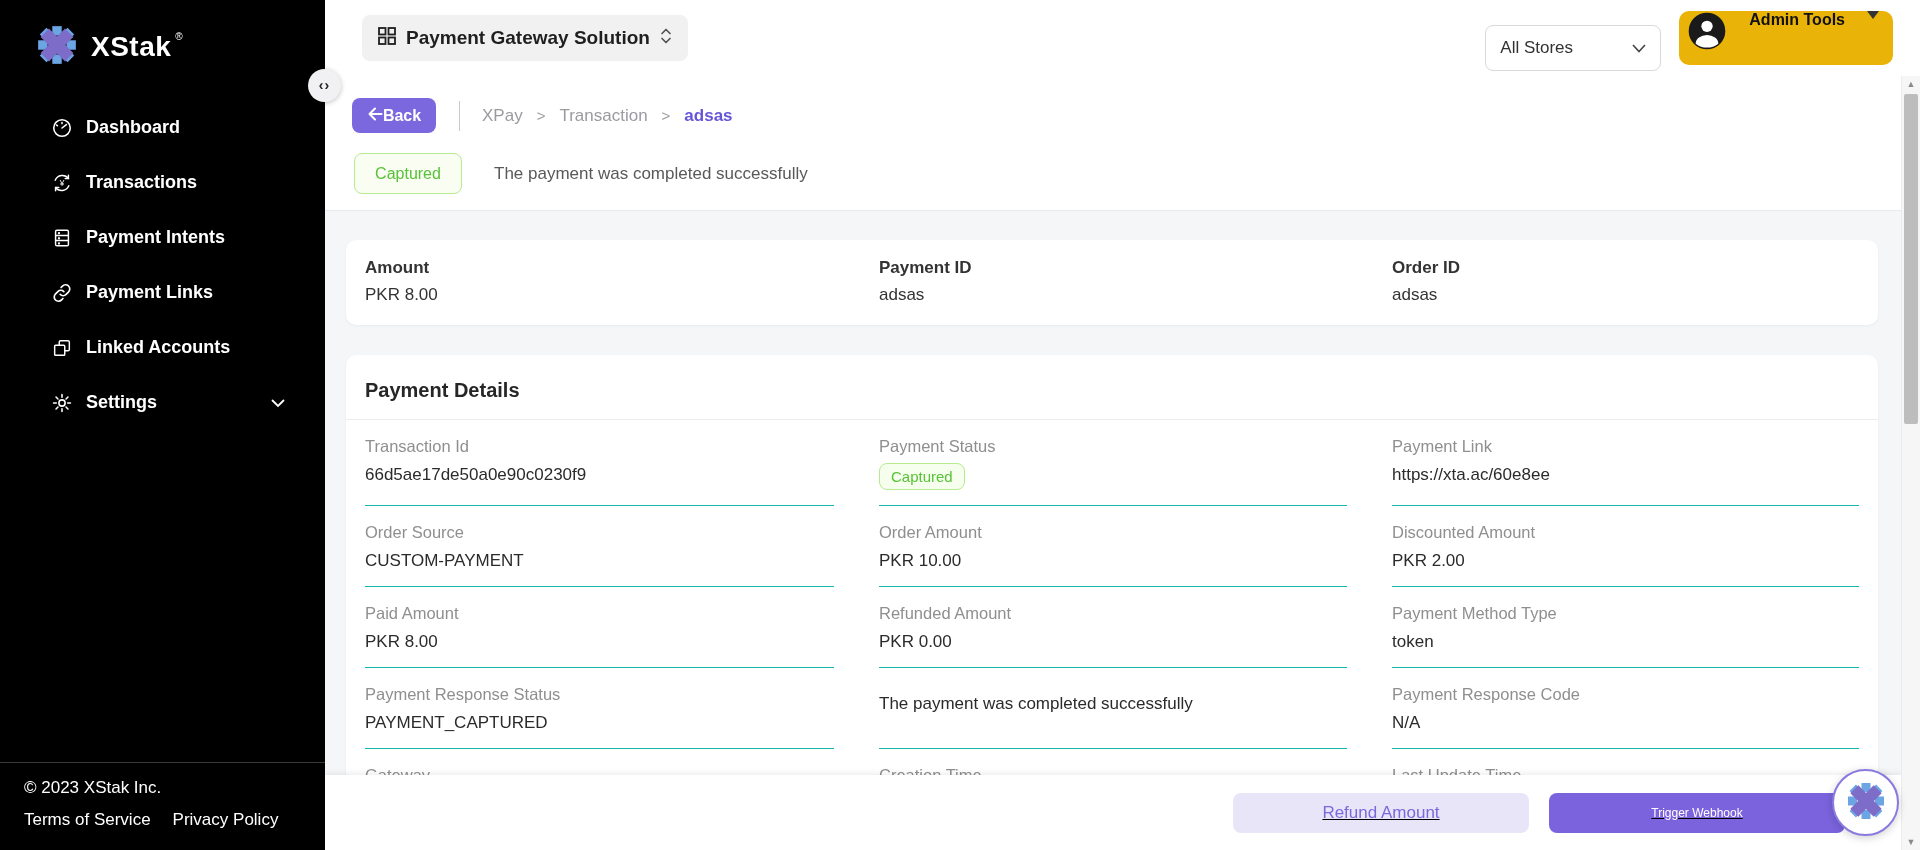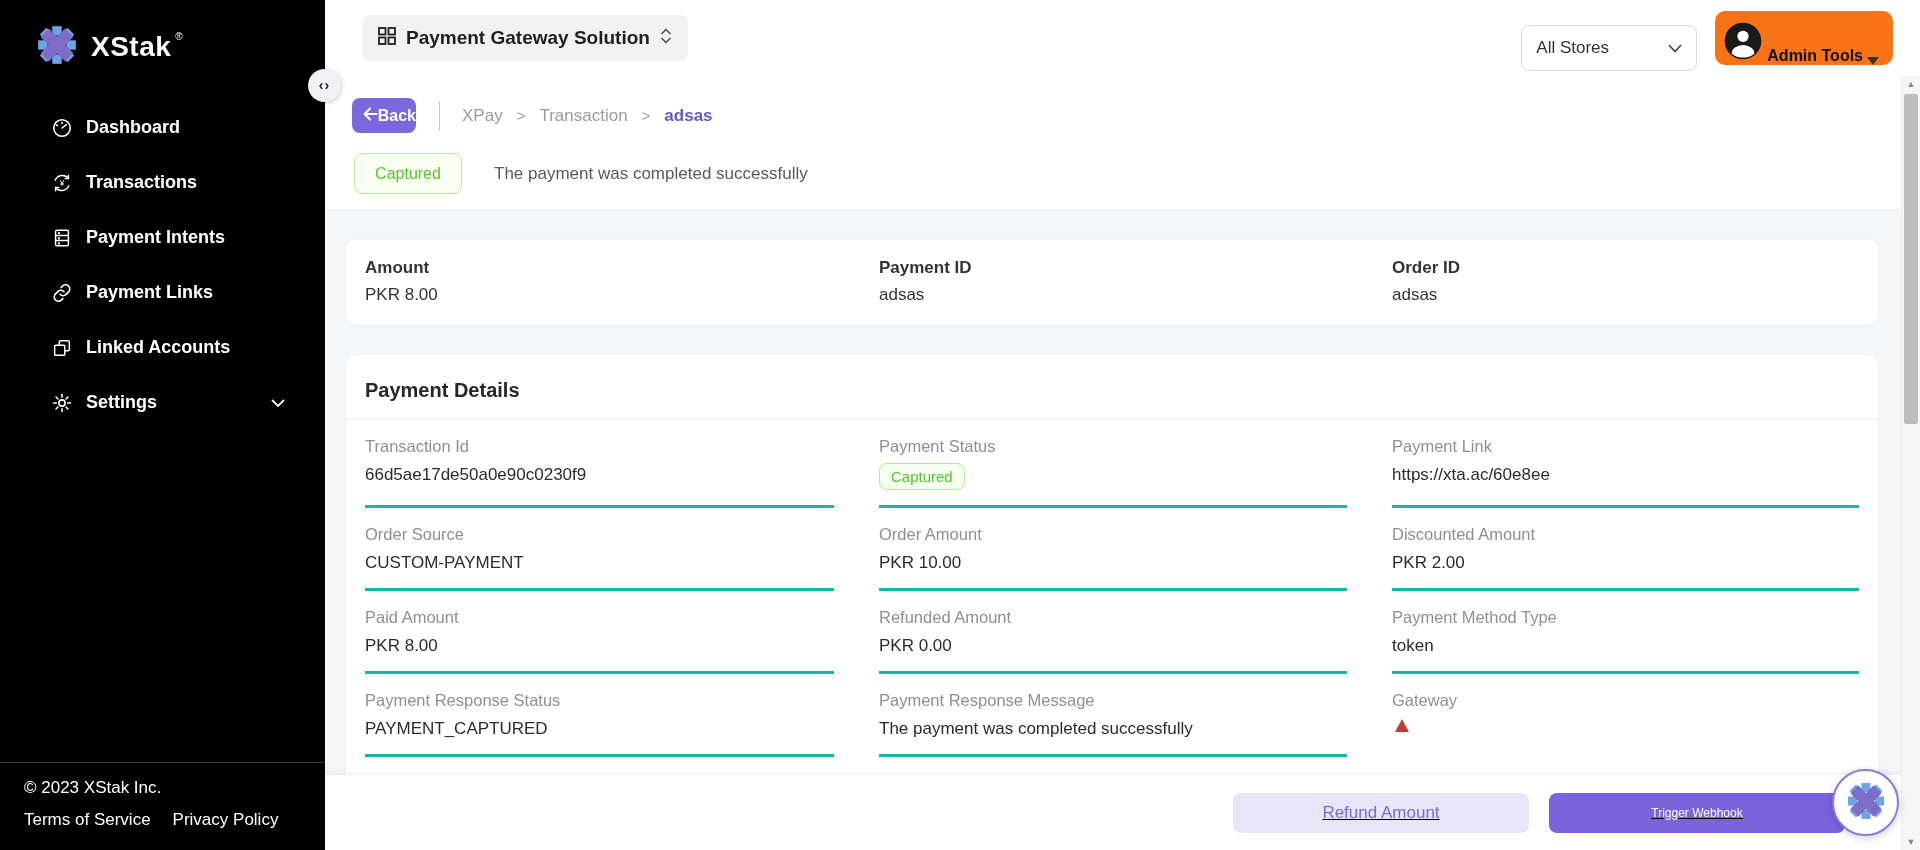--- a/index.html
+++ b/index.html
@@ -20,49 +20,49 @@
   .copyright { font-size:17px; color:#fff; }
   .side-links { display:flex; gap:22px; margin-top:12px; }
   .side-links span { font-size:17px; color:#fff; cursor:pointer; }
 
   
   .main { flex:1; position:relative; background:#f5f6f8; }
   .topbar { height:76px; background:#fff; display:flex; align-items:center; padding:0 27px 0 37px; }
   .app-selector { display:flex; align-items:center; gap:10px; background:#f1f1f2; border:none; border-radius:8px; height:46px; padding:0 16px; font-family:inherit; font-size:19px; font-weight:bold; color:#1f1f1f; cursor:pointer; }
   .topbar-spacer { flex:1; }
   .store-select { display:flex; align-items:center; justify-content:space-between; width:176px; height:46px; border:1px solid #d9d9d9; border-radius:8px; background:#fff; padding:0 14px; font-size:17px; color:#333; cursor:pointer; margin-right:18px;margin-top:20px; }
-  .admin-chip { display:flex; align-items:flex-end; gap:4px; background:#f97316; border-radius:10px; height:54px; padding:0 14px 0 8px; cursor:pointer; }
+  .admin-chip { display:flex; align-items:flex-start; gap:22px; background:#eab308; border-radius:10px; height:54px; padding:0 14px 0 8px; cursor:pointer; }
   .admin-chip .name { font-size:16px; font-weight:bold; color:#111; }
   .caret-down { width:0; height:0; border-left:6px solid transparent; border-right:6px solid transparent; border-top:8px solid #333; }
 
   .collapse-toggle { position:absolute; left:-17px; top:69px; width:33px; height:33px; border-radius:50%; background:#f1f1f3; border:none; box-shadow:0 1px 5px rgba(0,0,0,.25); color:#222; font-size:14px; font-weight:bold; cursor:pointer; z-index:30; line-height:33px; text-align:center; letter-spacing:1px; }
 
   
   .scrollarea { position:absolute; top:76px; left:0; right:19px; bottom:0; overflow:hidden; }
   .white-band { background:#fff; height:135px; border-bottom:1px solid #e9eaee; position:relative; }
   .bc-row { position:absolute; top:22px; left:27px; display:flex; align-items:center; }
-  .back-btn { width:64px; height:35px; background:#7b68de; color:#fff; border:none; border-radius:8px; font-family:inherit; font-size:16px; font-weight:bold; display:flex; align-items:center; justify-content:flex-end; cursor:pointer; }
+  .back-btn { width:84px; height:35px; background:#7b68de; color:#fff; border:none; border-radius:8px; font-family:inherit; font-size:16px; font-weight:bold; display:flex; align-items:center; justify-content:center; cursor:pointer; }
   .bc-divider { width:1px; height:30px; background:#c9c9cf; margin:0 22px 0 23px; }
   .bc-item { font-size:17px; color:#9a9aa0; margin:0 0 0 21px; cursor:pointer; }
   .bc-sep { font-size:15px; color:#9a9aa0; margin-left:14px; }
   .bc-sep:first-of-type { margin-left:0; }
   .bc-current { font-size:17px; font-weight:bold; color:#6456d7; margin-left:14px; }
   .status-row { position:absolute; top:77px; left:29px; display:flex; align-items:center; }
   .badge-lg { display:inline-flex; align-items:center; justify-content:center; min-width:108px; height:41px; border:1px solid #b7eb8f; background:#f9fdf2; color:#58c238; border-radius:8px; font-size:16px; padding:0 16px; }
   .status-msg { font-size:17px; color:#595959; margin-left:32px; }
 
   .card { background:#fff; border-radius:10px; box-shadow:0 1px 3px rgba(0,0,0,.05); margin-left:21px; width:1532px; }
   .summary-card { margin-top:29px; height:85px; display:grid; grid-template-columns:514px 513px 1fr; padding:18px 0 0 19px; }
   .sum-label { font-size:17px; font-weight:bold; color:#333; }
   .sum-value { font-size:17px; color:#333; margin-top:7px; }
 
   .details-card { margin-top:30px; height:560px; }
   .details-header { font-size:20px; font-weight:bold; color:#262626; padding:24px 19px 17px; border-bottom:1px solid #ececec; }
   .details-grid { display:grid; grid-template-columns:469px 468px 1fr; column-gap:45px; padding:0 19px; }
-  .cell { border-bottom:3px solid #14b8a6; padding:17px 0 15px; }
+  .cell { border-bottom:1px solid #14b8a6; padding:17px 0 15px; }
   .cell.no-border { border-bottom:none; }
   .flabel { font-size:16.5px; color:#8f8f8f; }
   .fvalue { font-size:17px; color:#2b2b2b; margin-top:9px; }
   .badge-sm { display:inline-block; border:1px solid #b7eb8f; background:#f6ffed; color:#58c238; border-radius:8px; font-size:15px; padding:4px 11px; margin-top:7px; }
   .gateway-logo-clip { width:0; height:0; border-left:7px solid transparent; border-right:7px solid transparent; border-bottom:13px solid #c23a32; margin:9px 0 0 3px; }
 
   
   .actionbar { position:absolute; left:0; right:19px; bottom:0; height:75px; background:#fff; box-shadow:0 -1px 7px rgba(0,0,0,.09); display:flex; align-items:center; justify-content:flex-end; padding-right:56px; z-index:10;text-decoration:underline; }
   .btn-refund { width:296px; height:40px; border:none; border-radius:8px; background:#e9e5f8; color:#7b68dd; font-family:inherit; font-size:17px; cursor:pointer; margin-right:20px; }
   .btn-trigger { width:296px; height:40px; border:none; border-radius:8px; background:#7b63dd; color:#fff; font-family:inherit; font-size:12px; cursor:pointer; }
@@ -307,22 +307,25 @@
           <div class="cell">
             <div class="flabel">Payment Method Type</div>
             <div class="fvalue">token</div>
           </div>
 
           <div class="cell">
             <div class="flabel">Payment Response Status</div>
             <div class="fvalue">PAYMENT_CAPTURED</div>
           </div>
           <div class="cell">
-            <div class="flabel">Payment Response Message</div>
             <div class="fvalue">The payment was completed successfully</div>
+          </div>
+          <div class="cell">
+            <div class="flabel">Payment Response Code</div>
+            <div class="fvalue">N/A</div>
           </div>
 
           <div class="cell no-border">
             <div class="flabel">Gateway</div>
             <div class="gateway-logo-clip"></div>
           </div>
           <div class="cell no-border">
             <div class="flabel">Creation Time</div>
             <div class="fvalue">Sep 2, 2024 5:34:47 PM</div>
           </div>

